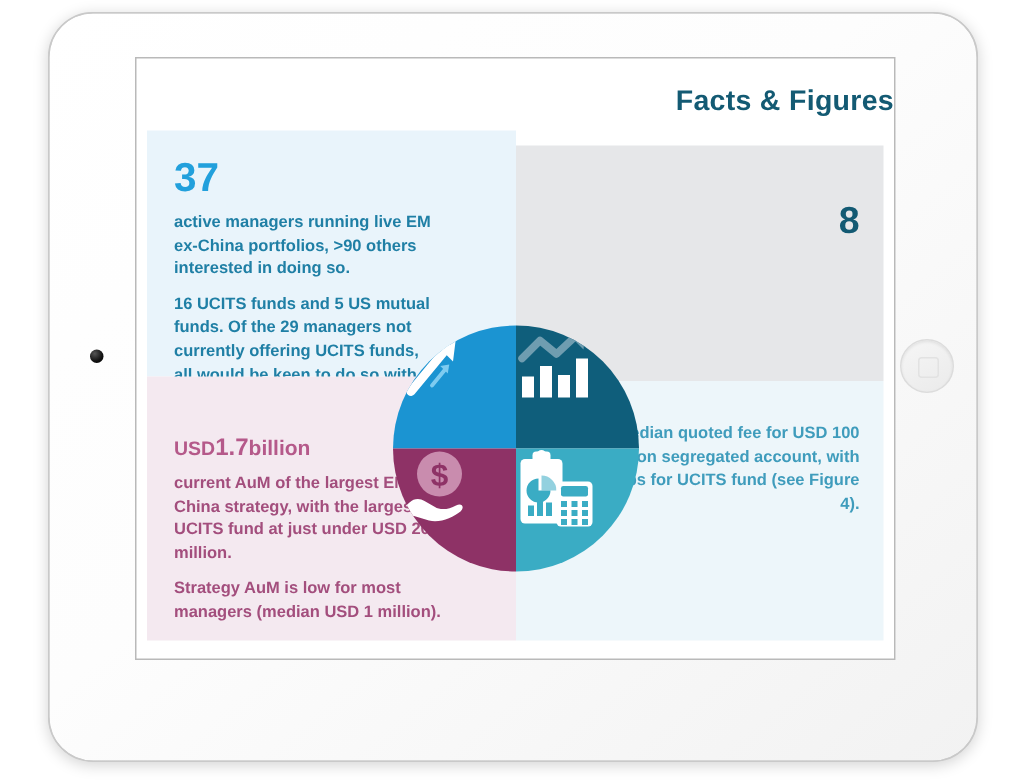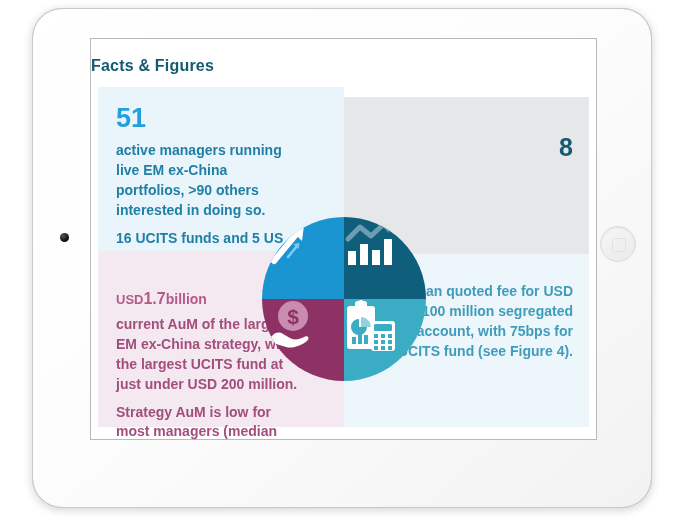--- a/index.html
+++ b/index.html
@@ -54,22 +54,22 @@
     left:58px; top:30px;
     width:505px; height:400px;
     background:#ffffff;
     border:1px solid #b9b9b9;
     overflow:hidden;
   }
 
   #page-title{
     position:absolute;
     left:0; top:18px; width:100%;
-    text-align:left;
-    font-size:16px; font-weight:bold;
+    text-align:right;
+    font-size:19px; font-weight:bold;
     color:#135a73;
     letter-spacing:.2px;
   }
 
   
   #panels{ position:absolute; left:0; top:48px; width:505px; height:352px; }
 
   .panel{ position:absolute; box-sizing:border-box; }
 
   #panel-top-left{
@@ -89,21 +89,21 @@
     background:#edf6fa;
   }
 
   .panel-inner{ position:absolute; }
   .stat-number{
     font-weight:bold;
     line-height:1;
     white-space:nowrap;
   }
   .stat-body{
-    font-size:14px;
+    font-size:11px;
     line-height:1.42;
     font-weight:bold;
   }
   .stat-body p{ margin:0 0 8px 0; }
   .stat-body p:last-child{ margin-bottom:0; }
 
   
   #tl-inner{ left:18px; top:18px; width:172px; text-align:left; }
   #tl-number{ font-size:27px; color:#22a0dc; margin-bottom:9px; }
   #tl-body{ color:#1f7fa5; }
@@ -160,21 +160,21 @@
   </div>
 
   <div id="screen">
 
     <div id="page-title">Facts &amp; Figures</div>
 
     <div id="panels">
 
       <div class="panel" id="panel-top-left">
         <div class="panel-inner" id="tl-inner">
-          <div class="stat-number" id="tl-number">51</div>
+          <div class="stat-number" id="tl-number">37</div>
           <div class="stat-body" id="tl-body">
             <p>active managers running live EM ex-China portfolios, &gt;90 others interested in doing so.</p>
             <p>16 UCITS funds and 5 US mutual funds. Of the 29 managers not currently offering UCITS funds, all would be keen to do so with a seed investor.</p>
           </div>
         </div>
       </div>
 
       <div class="panel" id="panel-top-right">
         <div class="panel-inner" id="tr-inner">
           <div class="stat-number" id="tr-number">8</div>

